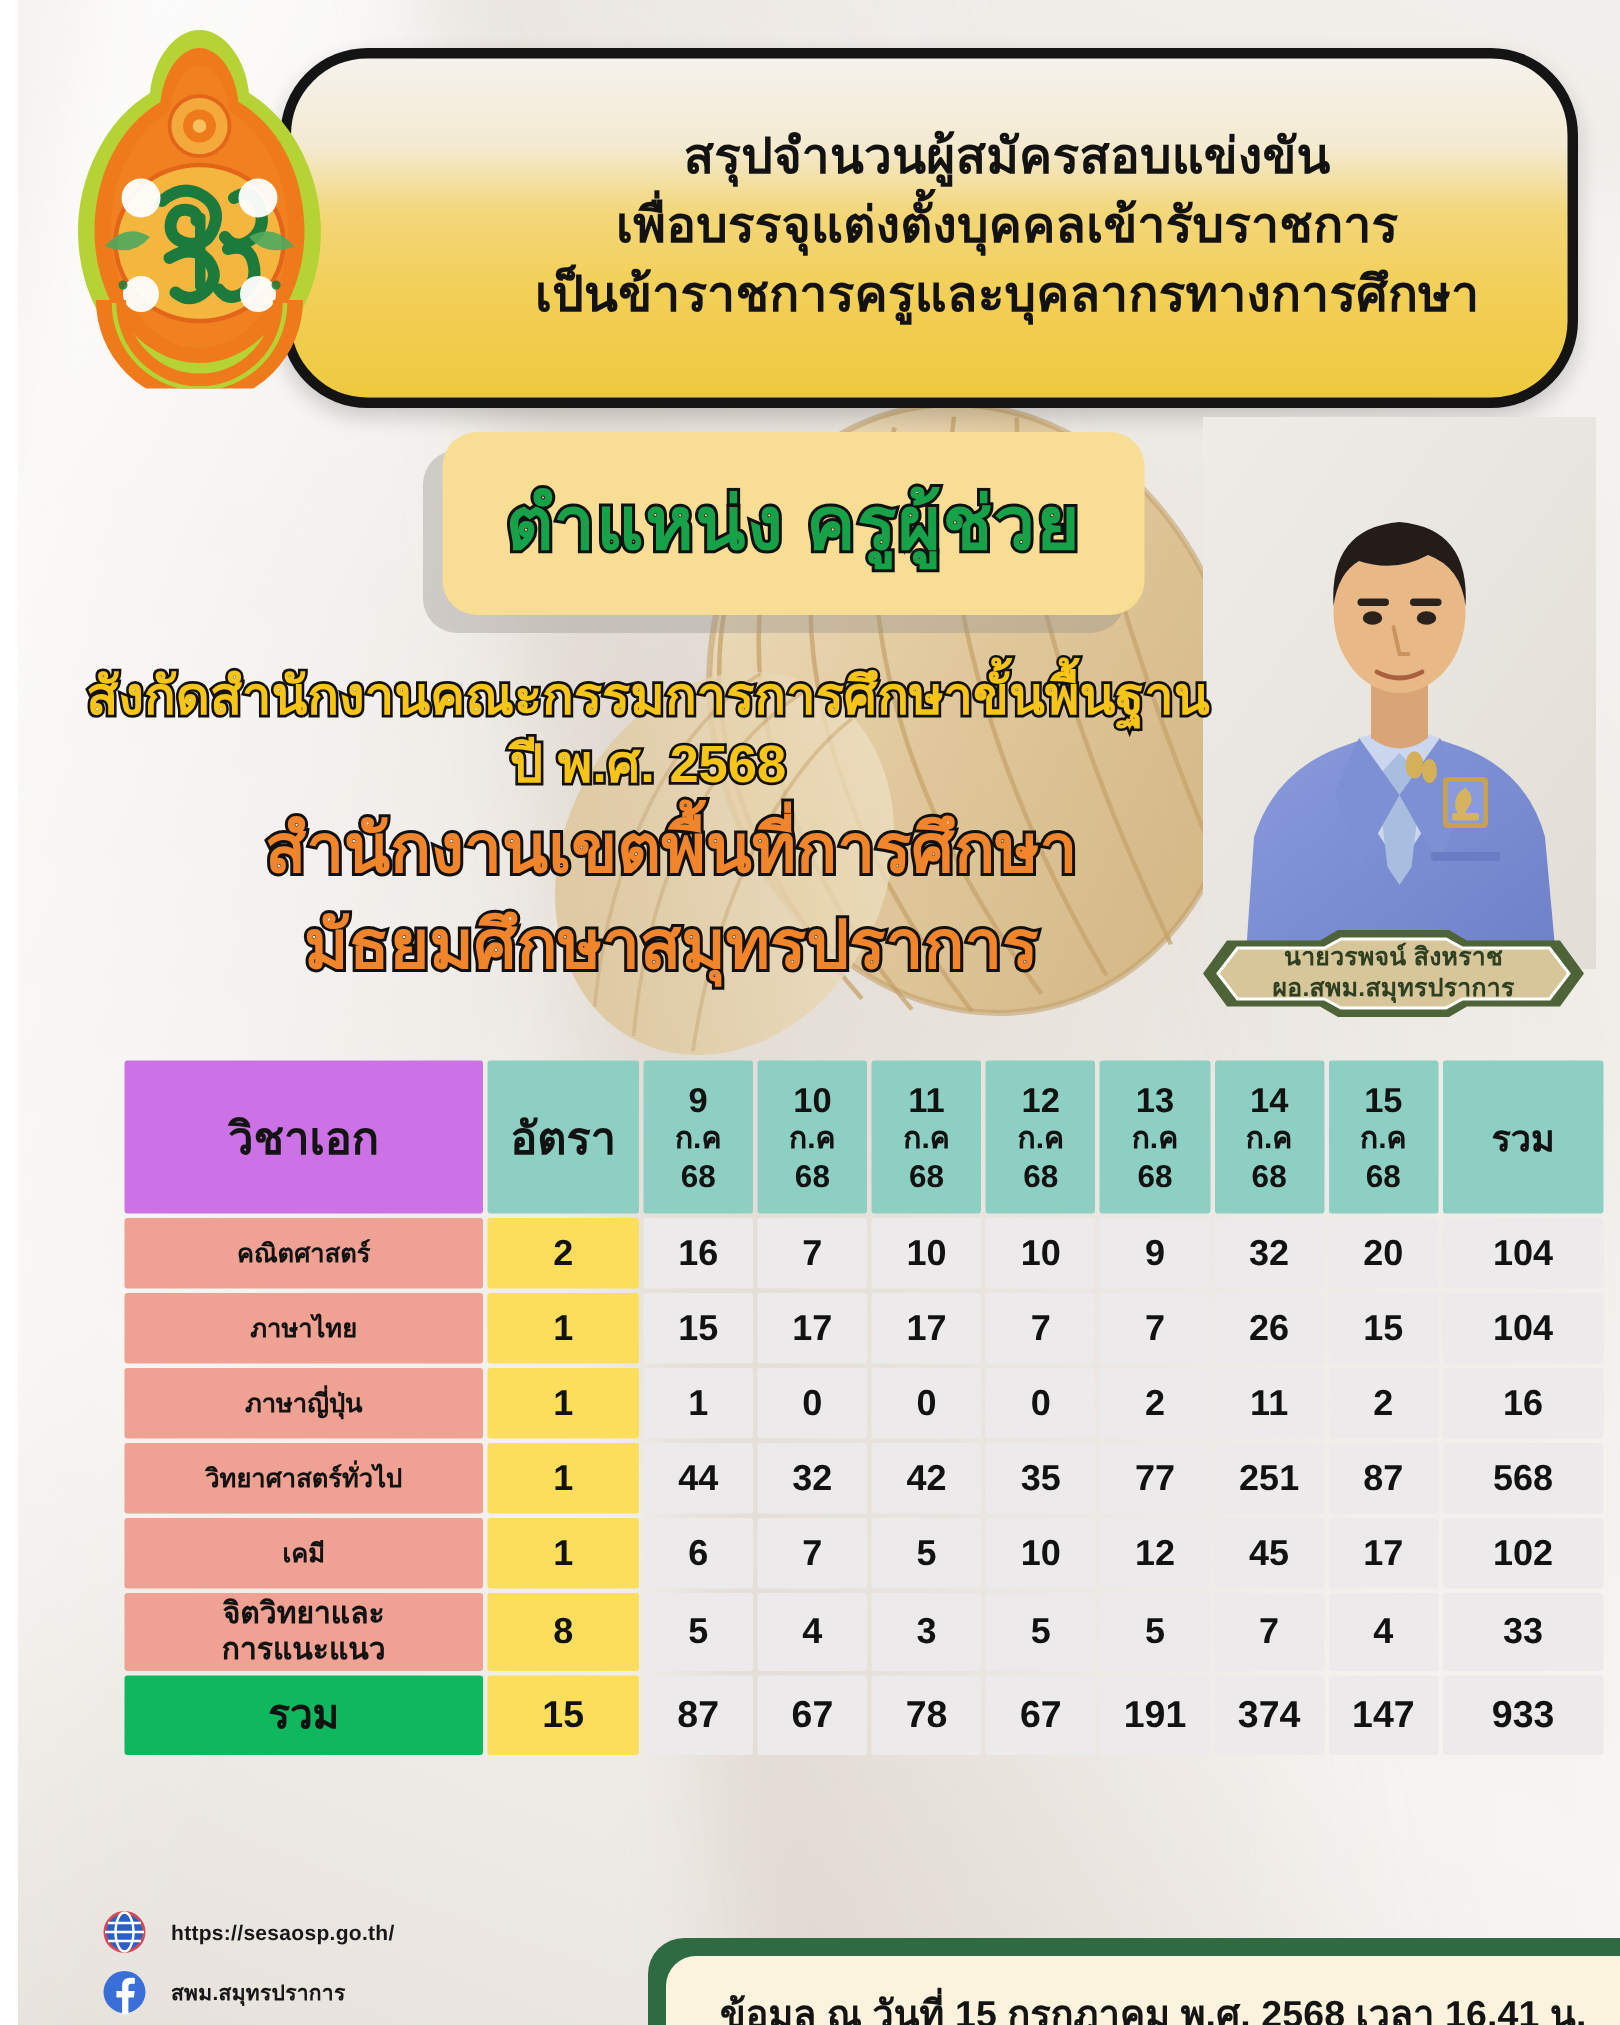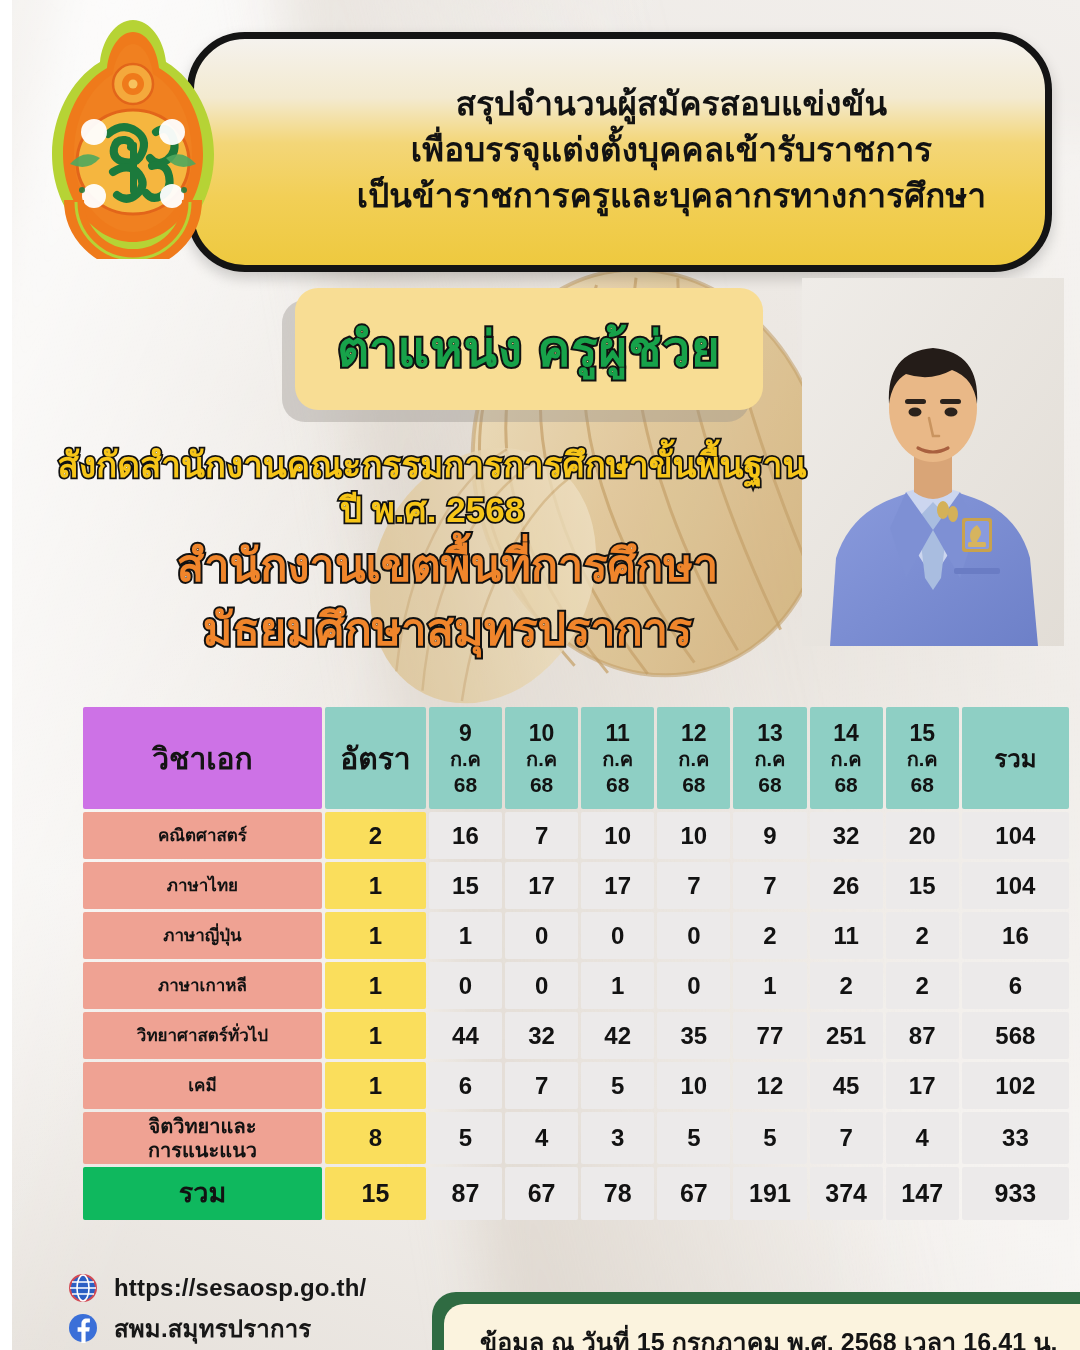--- a/index.html
+++ b/index.html
@@ -134,21 +134,21 @@
 
   tr.total-row td.c-subject{ background:#0fb85e; font-size:27px; height:53px; }
   tr.total-row td.c-rate{ background:#fade5c; font-size:25px; }
   tr.total-row td.c-val{ background:#eceaea; font-size:25px; }
 
   
   .footer{ position:absolute; left:0; bottom:0; width:1080px; height:86px; z-index:8; }
 
   .f-left{ position:absolute; left:56px; top:4px; }
   .f-row{ display:flex; align-items:center; gap:16px; height:40px; }
-  .f-text{ font-size:24px; font-weight:700; color:#171717; letter-spacing:.2px; white-space:nowrap; }
+  .f-text{ font-size:14px; font-weight:700; color:#171717; letter-spacing:.2px; white-space:nowrap; }
 
   .f-green{
     position:absolute; left:420px; bottom:-16px; width:678px; height:74px;
     background:#2f6b42; border-radius:24px 0 0 0;
   }
   .f-cream{
     position:absolute; left:12px; top:12px; right:-10px; bottom:-14px;
     background:#fbf3de; border-radius:20px 0 0 0;
     display:flex; align-items:center; padding-left:36px;
   }
@@ -297,20 +297,30 @@
       <path d="M15 7 q7 7 2 13 q-3 4 -2 7 q-7 -2 -7 -9 q0 -7 7 -11 Z" fill="#d6b45f"></path>
       <rect x="6" y="24" width="18" height="5" rx="1.5" fill="#d6b45f"></rect>
     </g>
 
     <g transform="translate(141,232)" fill="#d4b158">
       <ellipse cx="0" cy="0" rx="6" ry="9"></ellipse>
         <ellipse cx="10" cy="4" rx="5" ry="8"></ellipse>
     </g>
   </svg>
 
+  <div class="plaque">
+    <svg viewBox="0 0 282 62" width="282" height="62" style="position:absolute;inset:0;">
+      <path d="M14 31 L30 9 H92 L104 2 H178 L190 9 H252 L268 31 L252 53 H190 L178 60 H104 L92 53 H30 Z" fill="#4e6338"></path>
+      <path d="M24 31 L37 14 H95 L106 8 H176 L187 14 H245 L258 31 L245 48 H187 L176 54 H106 L95 48 H37 Z" fill="#d6c69a" stroke="#ffffff" stroke-width="2"></path>
+    </svg>
+    <div class="plaque-inner">
+      <div class="plaque-line">นายวรพจน์ สิงหราช</div>
+      <div class="plaque-line">ผอ.สพม.สมุทรปราการ</div>
+    </div>
+  </div>
 
   <div class="table-wrap">
     <table>
       <thead>
         <tr>
           <th class="th-subject">วิชาเอก</th>
           <th class="th-rate">อัตรา</th>
 
           <th class="th-date">
             <span class="d-num">9</span>
@@ -379,32 +389,20 @@
             <td class="c-subject">ภาษาญี่ปุ่น</td>
             <td class="c-rate">1</td>
             <td class="c-val">1</td>
             <td class="c-val">0</td>
             <td class="c-val">0</td>
             <td class="c-val">0</td>
             <td class="c-val">2</td>
             <td class="c-val">11</td>
             <td class="c-val">2</td>
             <td class="c-val">16</td>
-          </tr>
-          <tr>
-            <td class="c-subject">ภาษาเกาหลี</td>
-            <td class="c-rate">1</td>
-            <td class="c-val">0</td>
-            <td class="c-val">0</td>
-            <td class="c-val">1</td>
-            <td class="c-val">0</td>
-            <td class="c-val">1</td>
-            <td class="c-val">2</td>
-            <td class="c-val">2</td>
-            <td class="c-val">6</td>
           </tr>
           <tr>
             <td class="c-subject">วิทยาศาสตร์ทั่วไป</td>
             <td class="c-rate">1</td>
             <td class="c-val">44</td>
             <td class="c-val">32</td>
             <td class="c-val">42</td>
             <td class="c-val">35</td>
             <td class="c-val">77</td>
             <td class="c-val">251</td>

